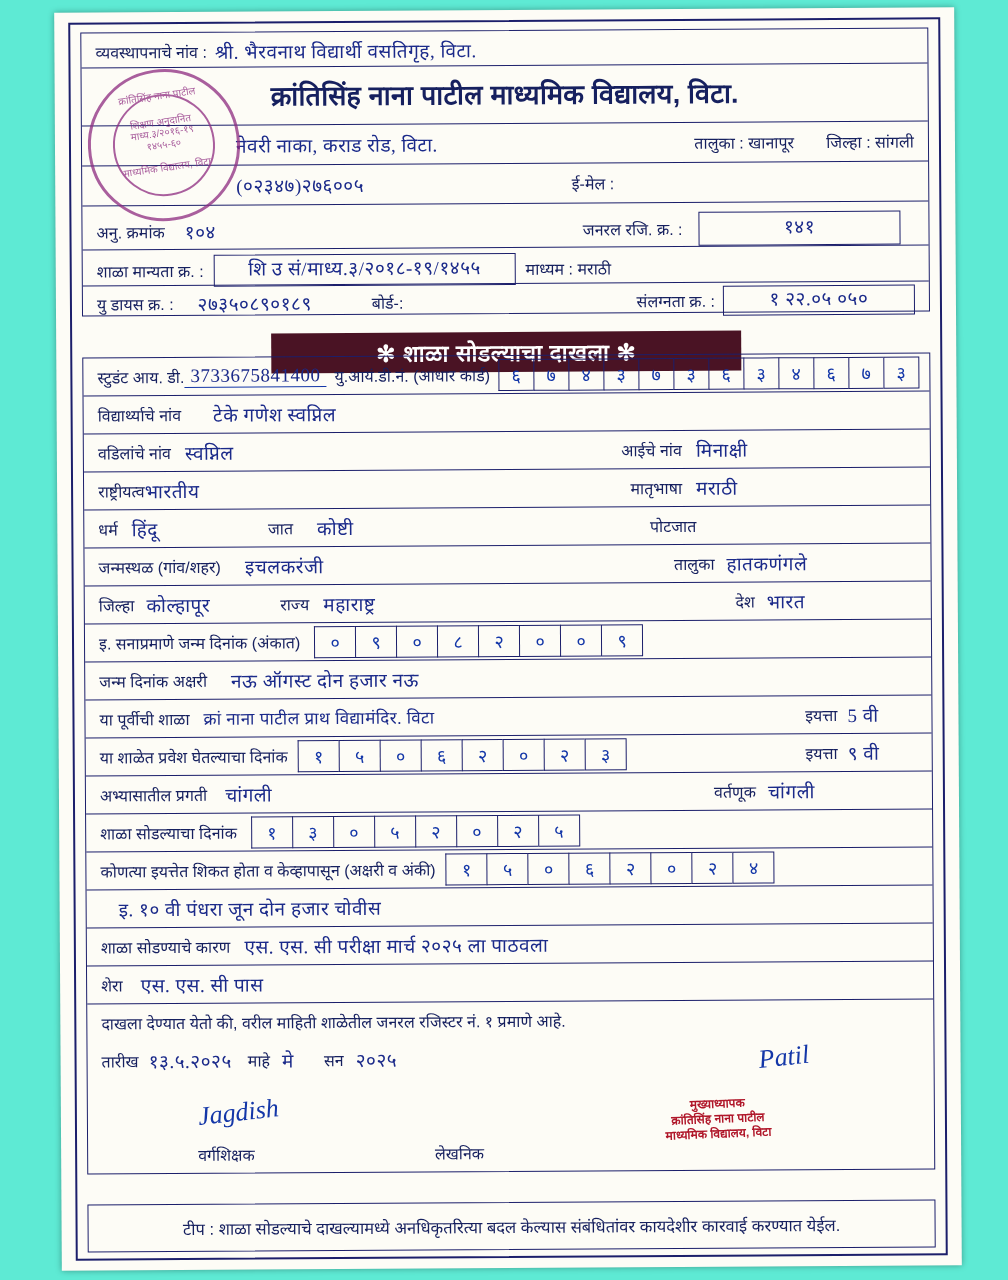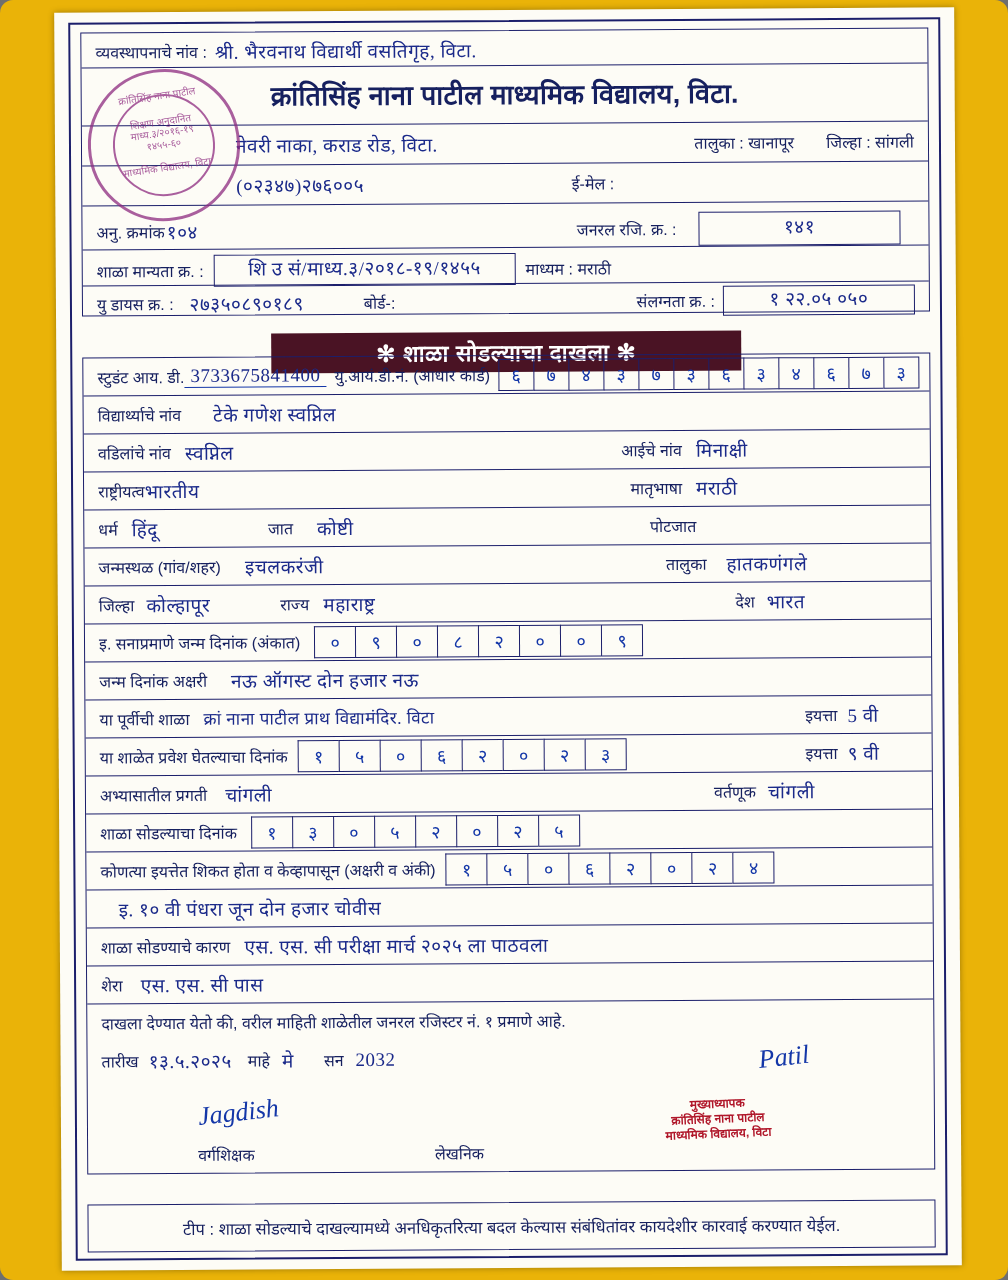--- a/index.html
+++ b/index.html
@@ -7,23 +7,22 @@
     padding: 0;
     background: #6f6f6f;
   }
   body {
     font-family: "Liberation Sans", sans-serif;
   }
   .page {
     position: relative;
     width: 1008px;
     height: 1280px;
-    background: #eab308;
+    background: #5eead4;
     overflow: hidden;
-    border-radius: 13px;
   }
   .sheet {
     position: absolute;
     left: 58px;
     top: 10px;
     width: 900px;
     height: 1258px;
     background: #fdfcf6;
     box-shadow: 0 0 6px rgba(0,0,0,.35);
     transform: rotate(-0.35deg);
@@ -235,37 +234,37 @@
 
       <div class="row" style="top:140px; left:14px; right:14px;">
         <span class="hand" style="margin-left:140px;">(०२३४७)२७६००५</span>
         <span class="fill"></span>
         <span class="lbl" style="margin-right:300px;">ई-मेल :</span>
       </div>
       <div class="hline" style="top:172px;"></div>
 
       <div class="row" style="top:182px; left:14px; right:14px;">
         <span class="lbl">अनु. क्रमांक</span>
-        <span class="hand" style="margin-left:2px;font-family:Liberation Mono, monospace;">१०४</span>
-        <span class="fill"></span>
-        <span class="lbl" style="margin-right:22px;">जनरल रजि. क्र. :</span>
+        <span class="hand" style="margin-left:20px;font-family:Liberation Mono, monospace;">१०४</span>
+        <span class="fill"></span>
+        <span class="lbl" style="margin-right:16px;">जनरल रजि. क्र. :</span>
         <span style="display:inline-block;width:200px;height:32px;border:1.2px solid #1c1f6b;text-align:center;line-height:30px;margin-right:14px;" class="hand">१४१</span>
       </div>
       <div class="hline" style="top:216px;"></div>
 
       <div class="row" style="top:222px; left:14px; right:14px;">
         <span class="lbl">शाळा मान्यता क्र. :</span>
         <span style="display:inline-block;width:300px;height:30px;border:1.2px solid #1c1f6b;text-align:center;line-height:28px;margin:0 10px;" class="hand" style2="">शि उ सं/माध्य.३/२०१८-१९/१४५५</span>
         <span class="lbl">माध्यम : मराठी</span>
       </div>
       <div class="hline" style="top:252px;"></div>
 
       <div class="row" style="top:256px; left:14px; right:14px;">
         <span class="lbl">यु डायस क्र. :</span>
-        <span class="hand" style="margin-left:16px;">२७३५०८९०१८९</span>
+        <span class="hand" style="margin-left:24px;">२७३५०८९०१८९</span>
         <span class="lbl" style="margin-left:60px;">बोर्ड-:</span>
         <span class="fill"></span>
         <span class="lbl">संलग्नता क्र. :</span>
         <span style="display:inline-block;width:190px;height:28px;border:1.2px solid #1c1f6b;text-align:center;line-height:26px;margin-left:8px;" class="hand">१ २२.०५ ०५०</span>
       </div>
 
       <div class="stamp">
         <div class="inner"></div>
         <span>क्रांतिसिंह नाना पाटील</span>
         <span style="margin-top:14px">शिक्षण अनुदानित</span>
@@ -326,21 +325,21 @@
         <span style="margin-left:110px;">जात</span>
         <span class="hand" style="margin-left:24px;">कोष्टी</span>
         <span class="fill"></span>
         <span style="margin-right:220px;">पोटजात</span>
       </div>
 
       <div class="frow" style="top:190px;">
         <span>जन्मस्थळ (गांव/शहर)</span>
         <span class="hand" style="margin-left:24px;">इचलकरंजी</span>
         <span class="fill"></span>
-        <span style="margin-right:20px;">तालुका</span>
+        <span style="margin-right:12px;">तालुका</span>
         <span class="hand" style="width:190px;">हातकणंगले</span>
       </div>
 
       <div class="frow" style="top:228px;">
         <span>जिल्हा</span>
         <span class="hand" style="margin-left:12px;">कोल्हापूर</span>
         <span style="margin-left:70px;">राज्य</span>
         <span class="hand" style="margin-left:14px;">महाराष्ट्र</span>
         <span class="fill"></span>
         <span style="margin-right:12px;">देश</span>
@@ -444,21 +443,21 @@
       <div class="frow noline" style="top:646px;">
         <span>दाखला देण्यात येतो की, वरील माहिती शाळेतील जनरल रजिस्टर नं. १ प्रमाणे आहे.</span>
       </div>
 
       <div class="frow noline" style="top:684px;">
         <span>तारीख</span>
         <span class="hand" style="margin-left:10px;">१३.५.२०२५</span>
         <span style="margin-left:16px;">माहे</span>
         <span class="hand" style="margin-left:12px;">मे</span>
         <span style="margin-left:30px;">सन</span>
-        <span class="hand" style="margin-left:12px;">2032</span>
+        <span class="hand" style="margin-left:12px;">२०२५</span>
         <span class="fill"></span>
         <span class="sig-script" style="margin-right:110px;">Patil</span>
       </div>
 
       <div style="position:absolute; right:96px; top:742px; width:240px;" class="redstamp">
         <div>मुख्याध्यापक</div>
         <div>क्रांतिसिंह नाना पाटील</div>
         <div>माध्यमिक विद्यालय, विटा</div>
       </div>
 

